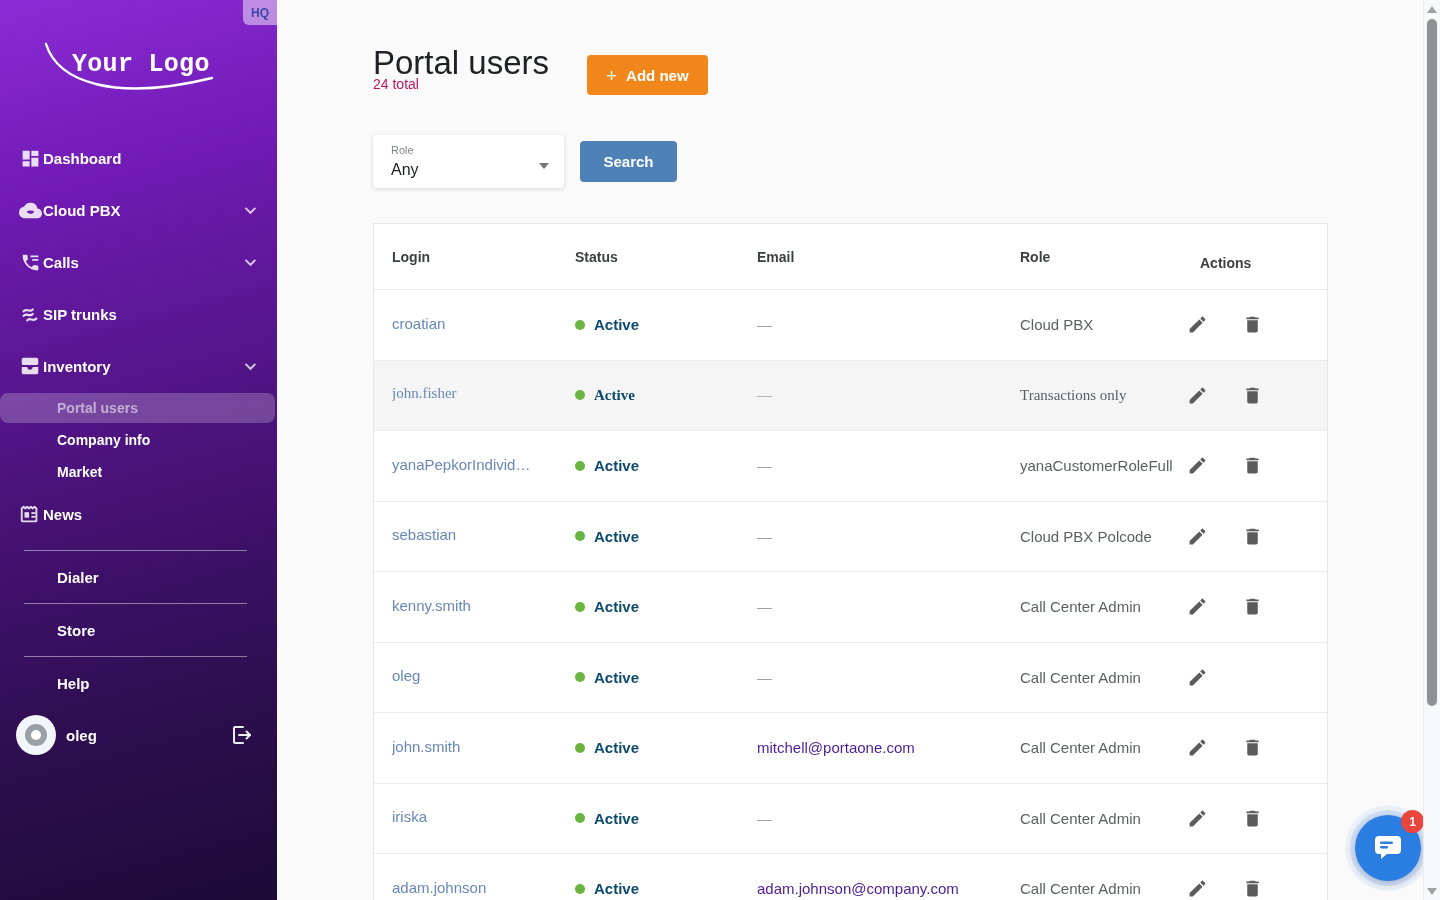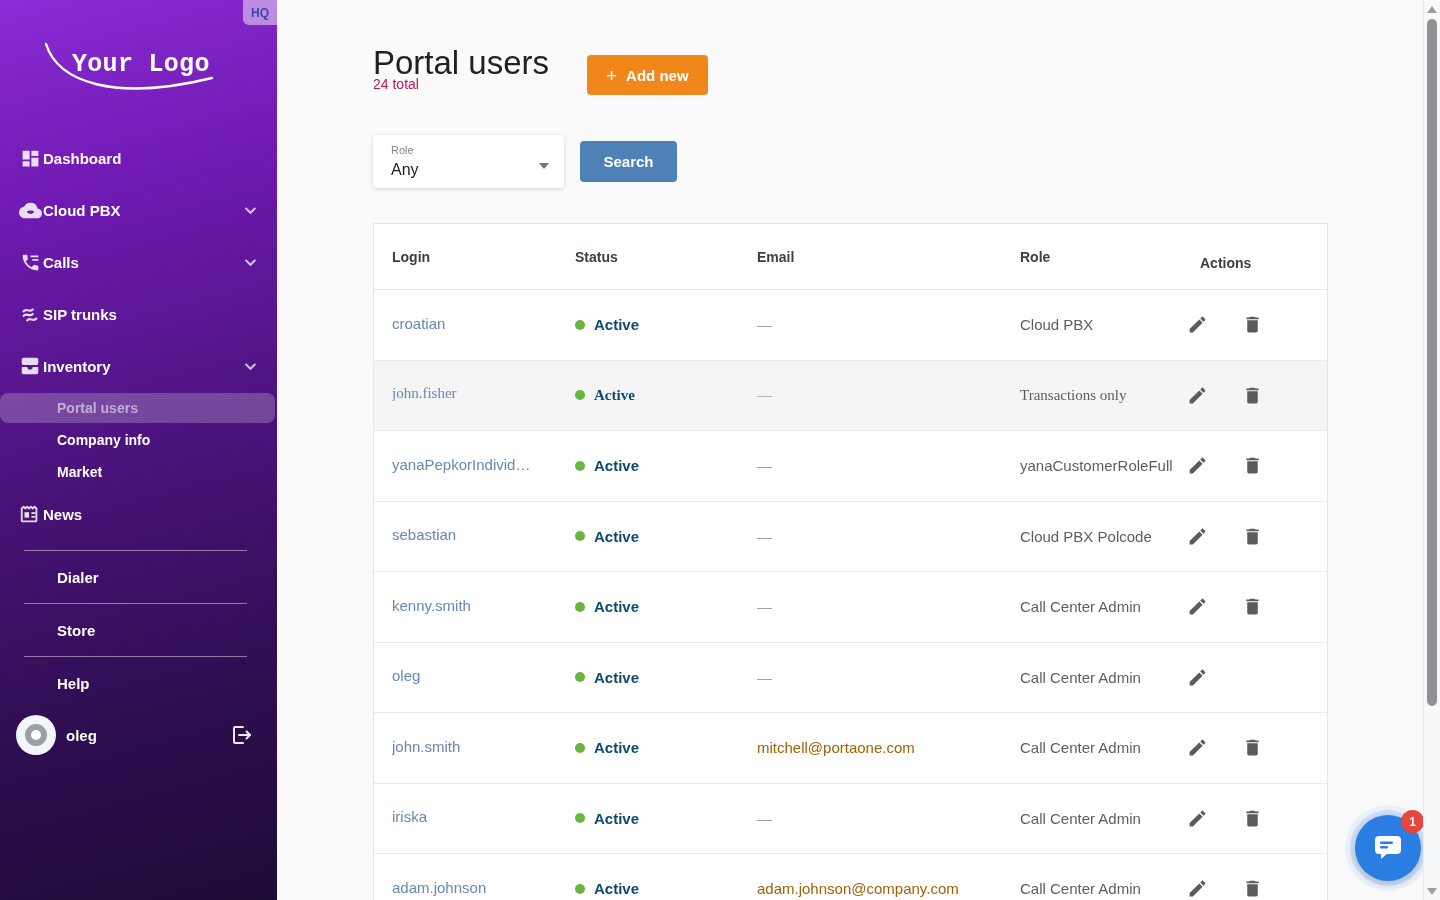--- a/index.html
+++ b/index.html
@@ -65,21 +65,21 @@
   .th { font-size:14px; font-weight:bold; color:#3c4043; padding-left:18px; }
   .th.actions { padding-left:18px;margin-top:12px; }
   .trow { height:70.5px; border-bottom:1px solid #ececec; }
   .trow.shaded { background:#f5f5f5;font-family:Liberation Serif, serif; }
   .cell { padding-left:18px; font-size:15px; }
   .login-link { color:#6787b7; text-decoration:none; cursor:pointer; display:inline-block; max-width:150px;
     white-space:nowrap; overflow:hidden; text-overflow:ellipsis; }
   .status-cell { display:flex; align-items:center; }
   .status-dot { width:10px; height:10px; border-radius:50%; background:#69b53f; margin-right:9px; flex:0 0 10px; }
   .status-text { color:#0c4a6e; font-weight:bold; font-size:15px; }
-  .email-text { color:#a16207; }
+  .email-text { color:#4c1d95; }
   .email-text.dash { color:#9aa0a6; }
   .role-text { color:#5b5f63; }
   .actions-cell { display:flex; align-items:center; padding-left:0; }
   .icon-btn { width:30px; height:30px; background:none; border:none; cursor:pointer; display:flex; align-items:center;
     justify-content:center; padding:0; }
   .icon-btn + .icon-btn, .icon-slot { margin-left:25px; }
   .icon-slot { width:30px; height:30px; }
 
   
   .chat-fab { position:absolute; left:1355px; top:815px; width:66px; height:66px; border-radius:50%;

